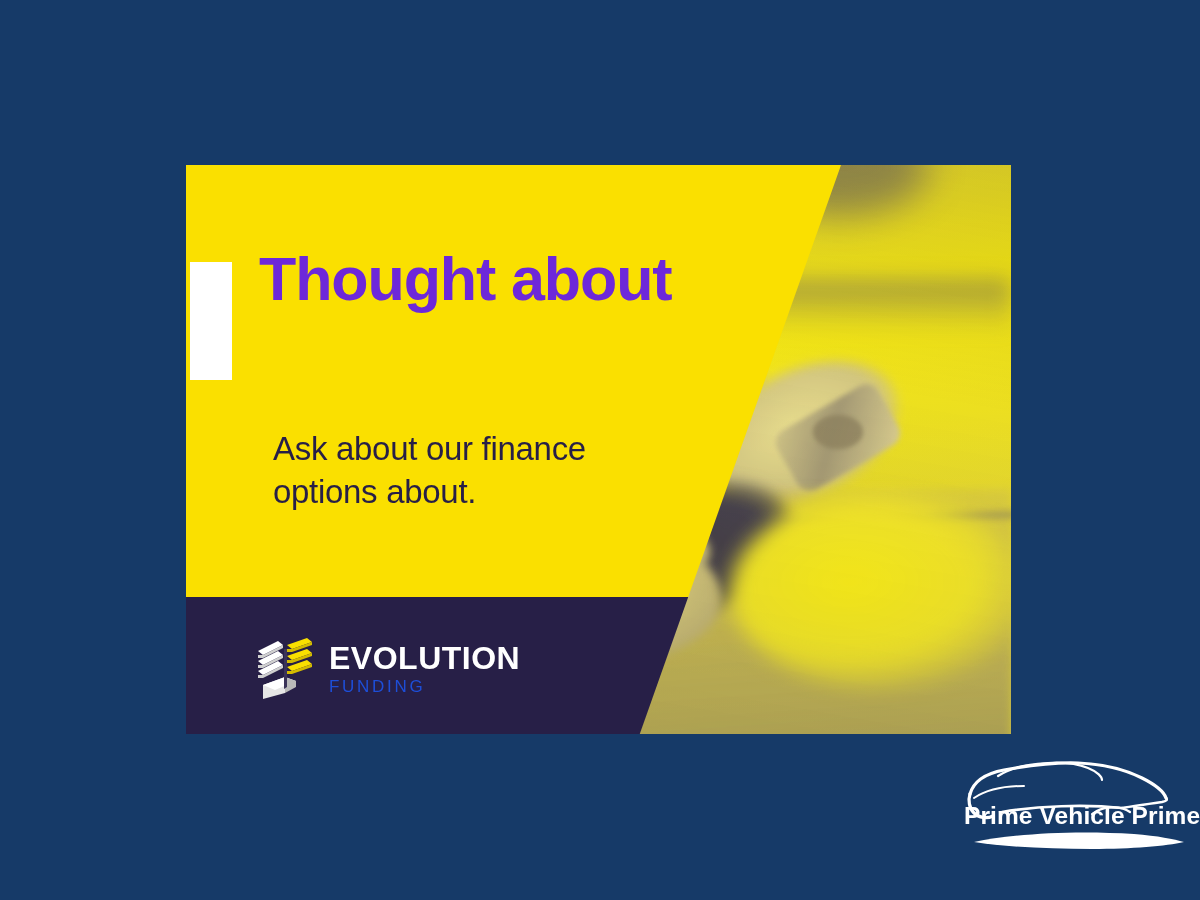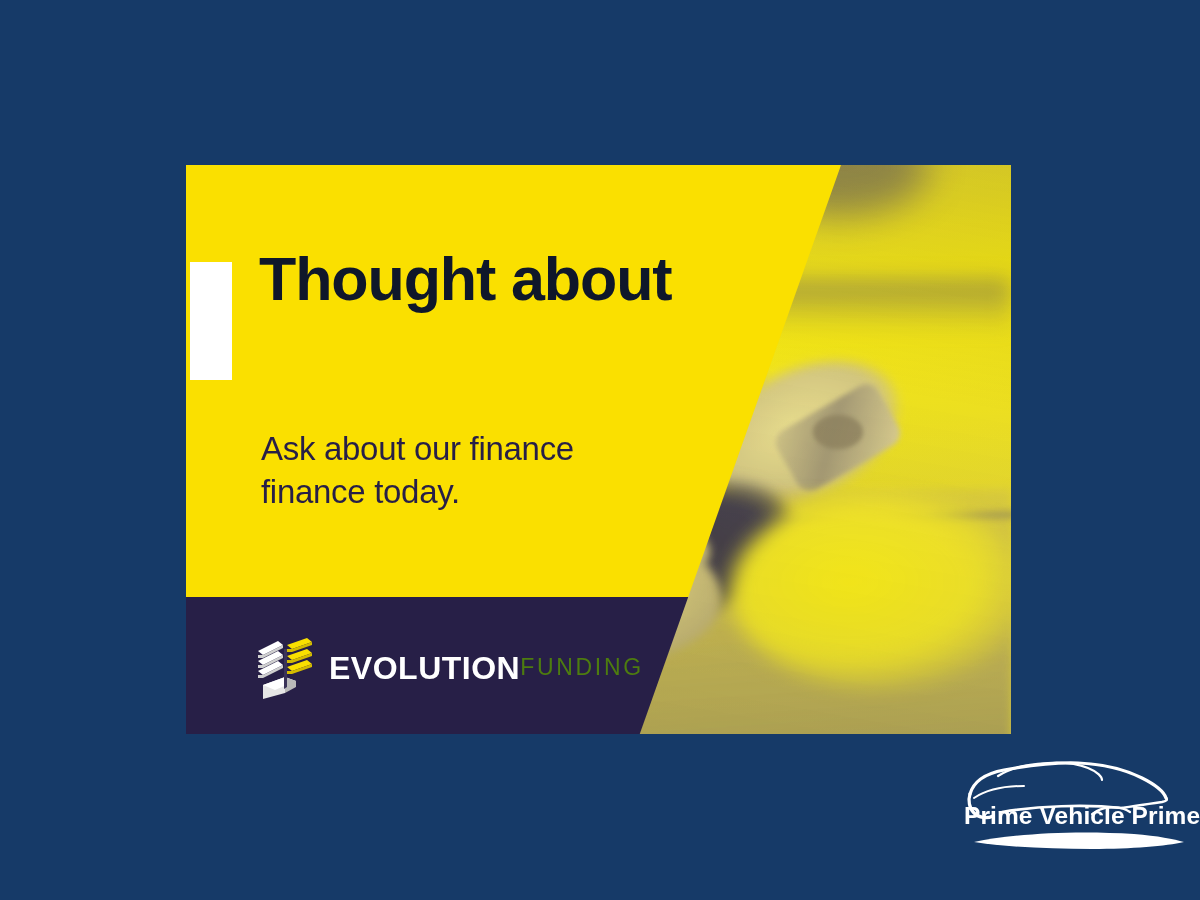--- a/index.html
+++ b/index.html
@@ -300,59 +300,59 @@
     position:absolute;
     left:4px; top:97px;
     width:42px; height:118px;
     background:#ffffff;
   }
 
   #headline {
     position:absolute;
     left:73px; top:83px;
     width:520px;
-    color:#0f172a;
+    color:#6d28d9;
     font-size:61px;
     font-weight:bold;
     line-height:1.035;
     letter-spacing:-1.1px;
   }
   #headline .hl-line { display:block; white-space:nowrap; }
 
   #subheadline {
     position:absolute;
     left:75px; top:263px;
     width:450px;
     color:#271f47;
     font-size:33px;
     font-weight:normal;
     line-height:1.29;
     letter-spacing:-.3px;
   }
-  #subheadline .sub-line { display:block; white-space:nowrap; }
+  #subheadline .sub-line { display:block; white-space:nowrap;margin-left:12px; }
 
   
   #evolution-logo {
     position:absolute;
     left:70px; bottom:33px;
     display:flex;
     align-items:center;
     gap:15px;
   }
   #evolution-mark { width:58px; height:66px; display:block; flex:none; }
-  #evolution-wordmark { display:flex; flex-direction:row; line-height:1; }
+  #evolution-wordmark { display:flex; flex-direction:column; line-height:1; }
   #evolution-name {
     color:#ffffff;
     font-size:32px;
     font-weight:bold;
     letter-spacing:.5px;
   }
   #evolution-sub {
-    color:#4d7c0f;
-    font-size:23px;
+    color:#1d4ed8;
+    font-size:17px;
     font-weight:normal;
     letter-spacing:2.7px;
     margin-top:4px;
   }
 
   
   #pvs-watermark {
     position:absolute;
     left:952px; top:742px;
     width:248px; height:118px;
@@ -425,21 +425,21 @@
     </div>
 
     <div id="white-accent-bar"></div>
 
     <h1 id="headline">
       <span class="hl-line">Thought about</span>
     </h1>
 
     <p id="subheadline">
       <span class="sub-line">Ask about our finance</span>
-      <span class="sub-line">finance today.</span>
+      <span class="sub-line">options about.</span>
     </p>
 
     <div id="evolution-logo">
       <svg id="evolution-mark" viewBox="0 0 58 66">
 
         <g fill="#ffffff">
           <polygon points="2,16 22,6  27,10 7,20"></polygon>
           <polygon points="2,26 22,16 27,20 7,30"></polygon>
           <polygon points="2,36 22,26 27,30 7,40"></polygon>
         </g>

